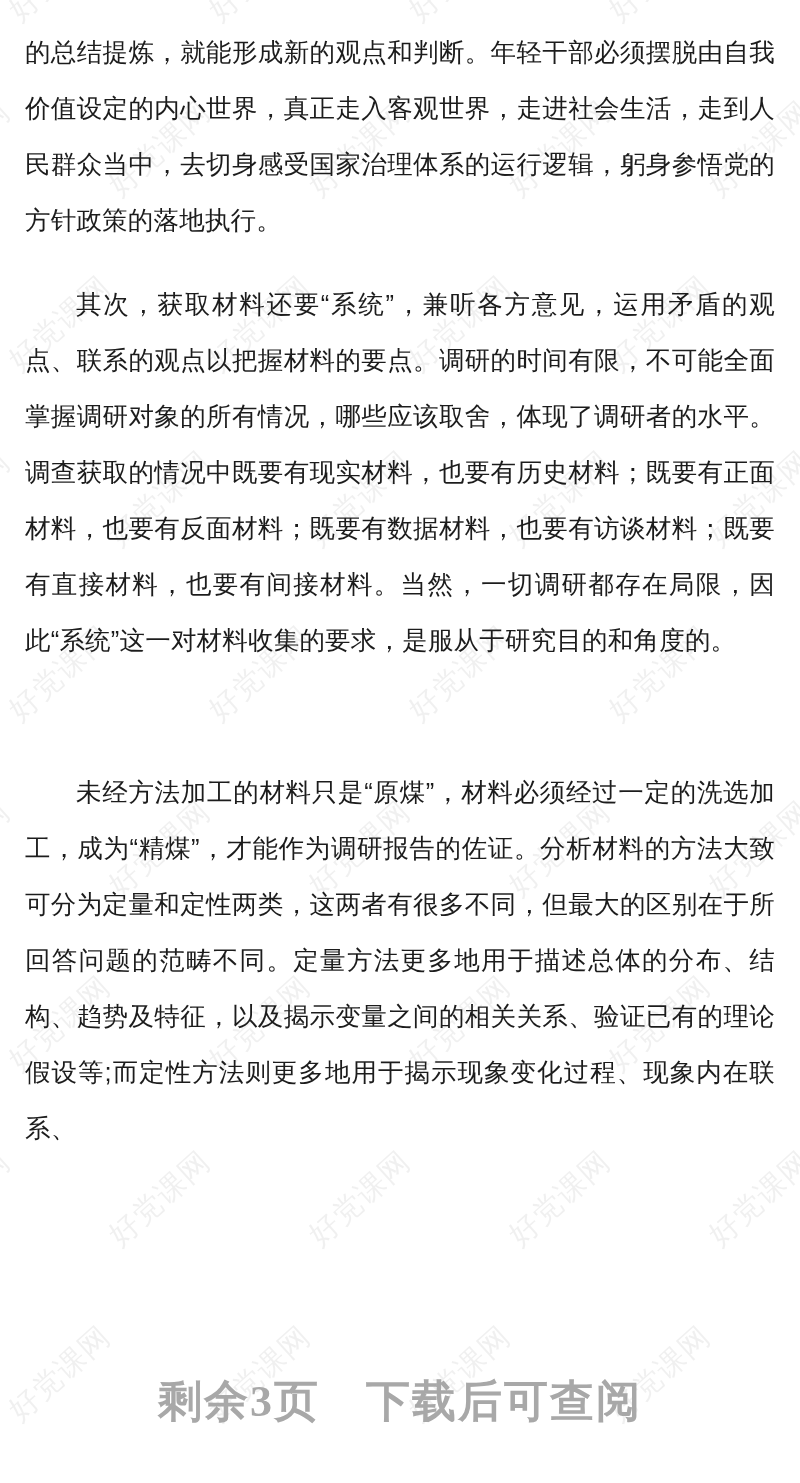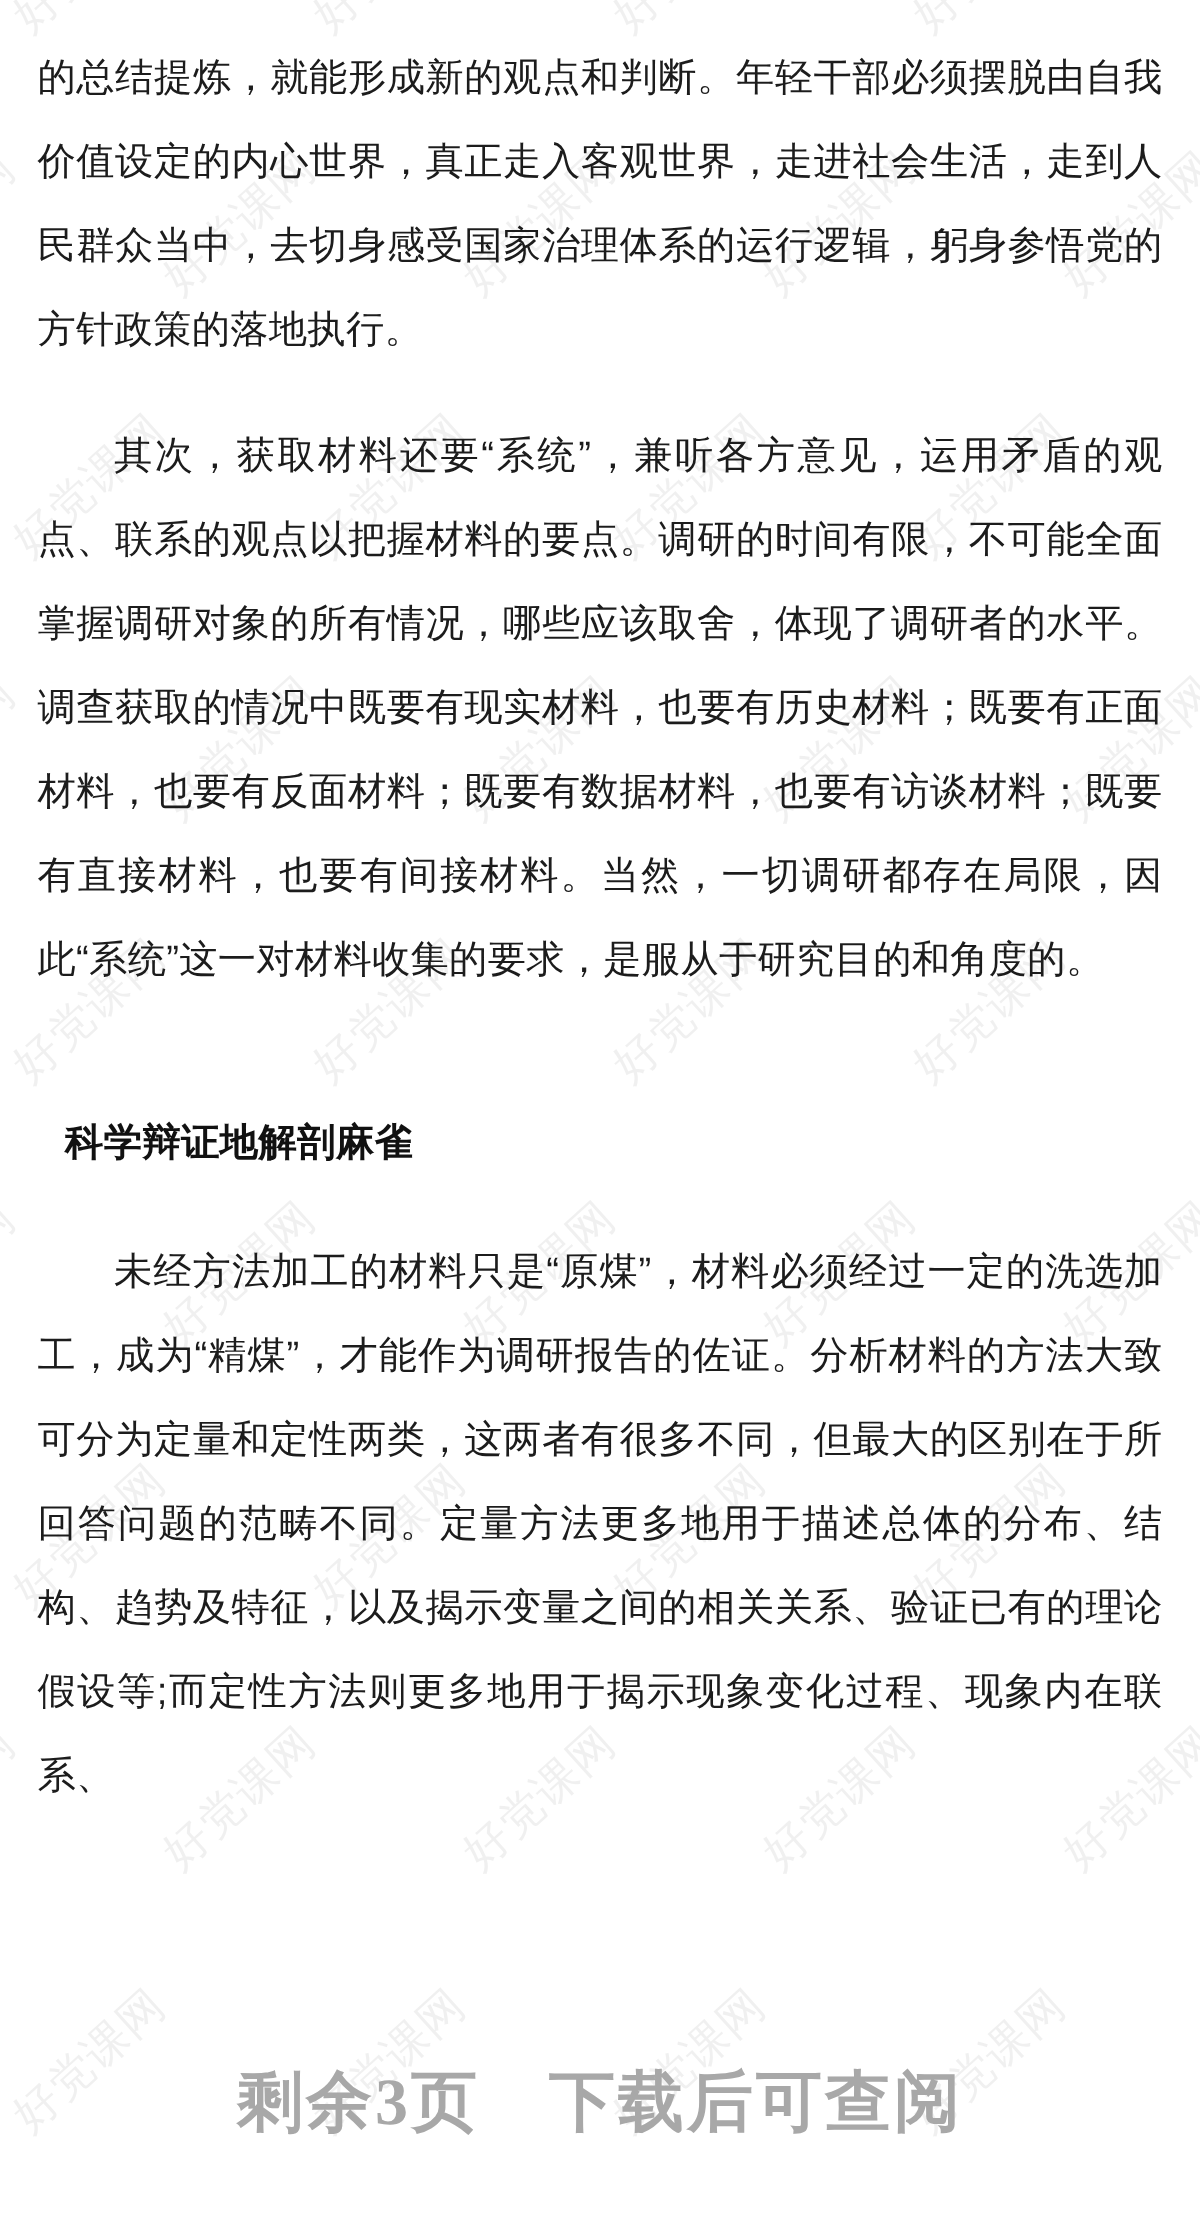--- a/index.html
+++ b/index.html
@@ -163,21 +163,20 @@
 
     <div class="para-gap"></div>
 
     <p class="para indent">其次，获取材料还要“系统”，兼听各方意见，运用矛盾的观点、联系的观点以把握材料的要点。调研的时间有限，不可能全面掌握调研对象的所有情况，哪些应该取舍，体现了调研者的水平。调查获取的情况中既要有现实材料，也要有历史材料；既要有正面材料，也要有反面材料；既要有数据材料，也要有访谈材料；既要有直接材料，也要有间接材料。当然，一切调研都存在局限，因此“系统”这一对材料收集的要求，是服从于研究目的和角度的。</p>
 
     <div class="para-gap"></div>
 
 
     <div class="heading-gap-top"></div>
 
-    <h2 class="section-heading">科学辩证地解剖麻雀</h2>
 
     <div class="heading-gap-bottom"></div>
 
     <p class="para indent">未经方法加工的材料只是“原煤”，材料必须经过一定的洗选加工，成为“精煤”，才能作为调研报告的佐证。分析材料的方法大致可分为定量和定性两类，这两者有很多不同，但最大的区别在于所回答问题的范畴不同。定量方法更多地用于描述总体的分布、结构、趋势及特征，以及揭示变量之间的相关关系、验证已有的理论假设等;而定性方法则更多地用于揭示现象变化过程、现象内在联系、</p>
 
   </div>
 
   <div id="footer-notice">
     <span class="notice-text">剩余3页　下载后可查阅</span>
   </div>

